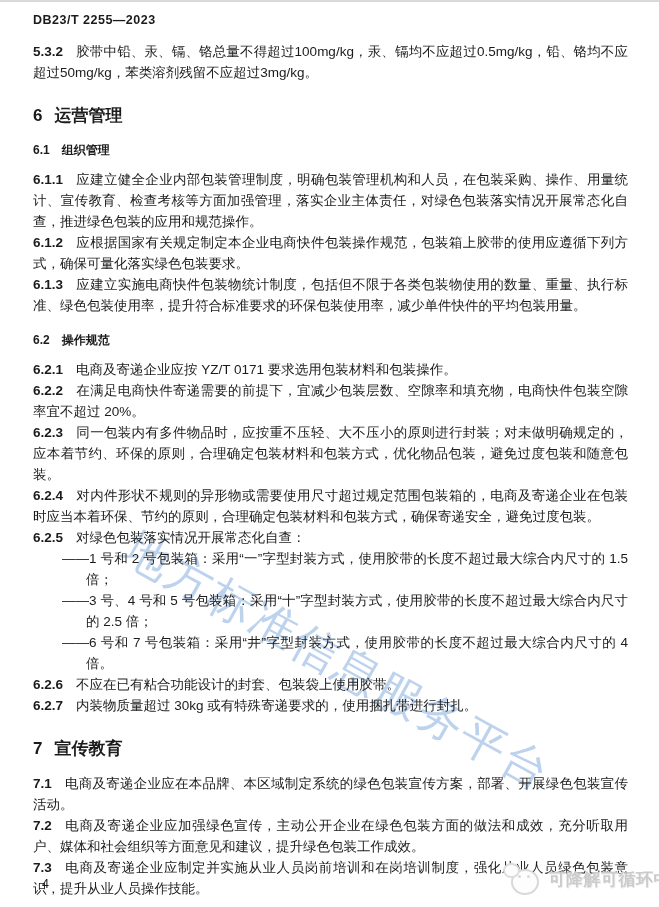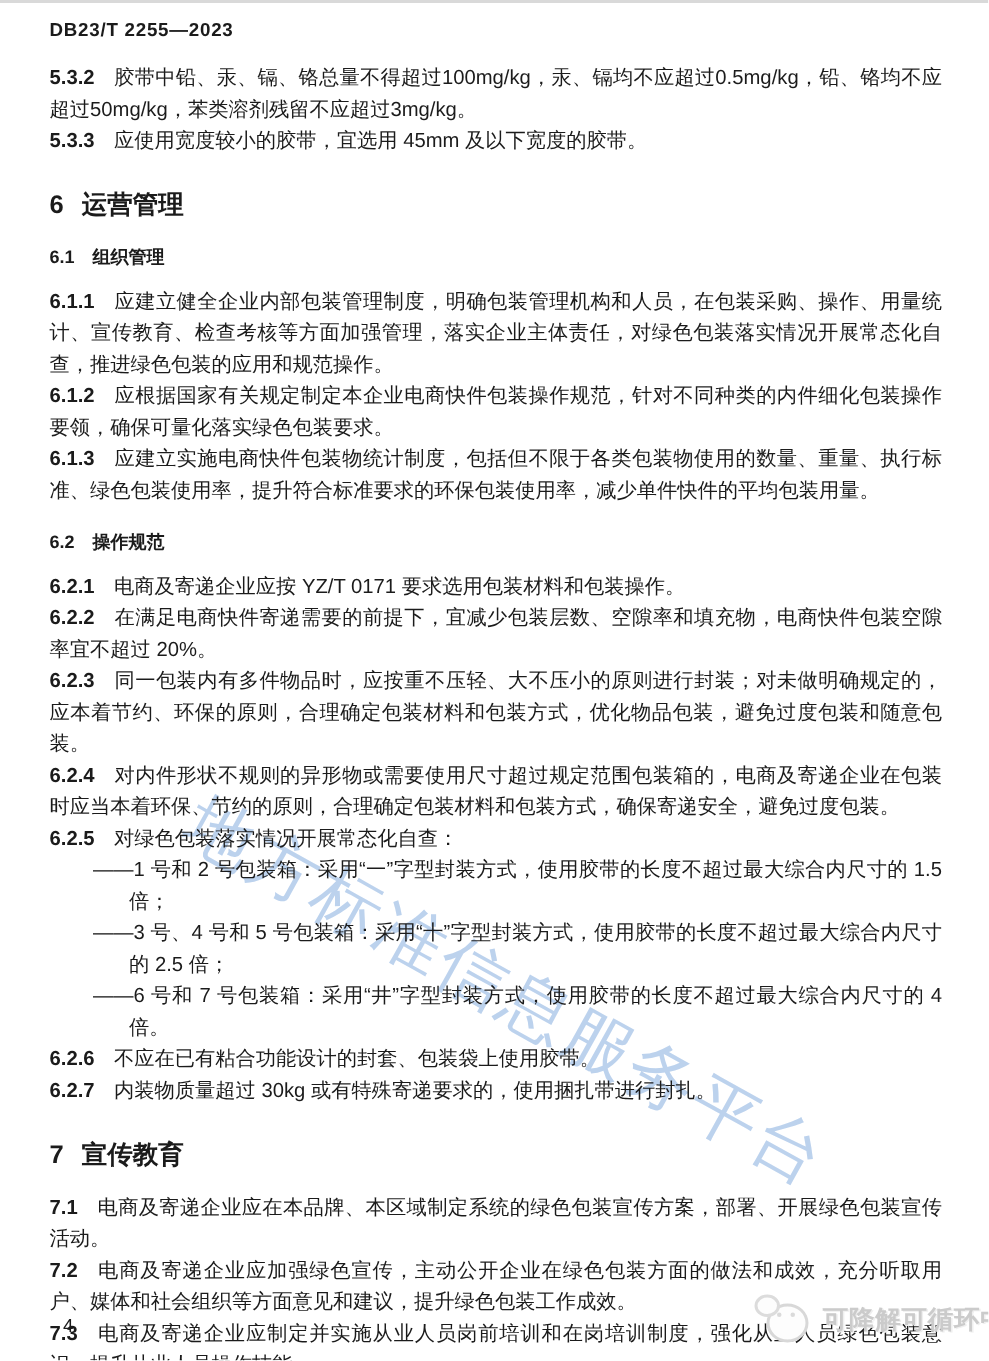--- a/index.html
+++ b/index.html
@@ -96,28 +96,27 @@
   <div class="scan-edge"></div>
 
   <div class="watermark" style="color:#7ba6dc;">地方标准信息服务平台</div>
 
   <div class="content">
     <div class="doc-code">DB23/T 2255—2023</div>
 
     <div class="body-text">
 
       <p class="clause first-clause"><span class="cnum">5.3.2</span><span>胶带中铅、汞、镉、铬总量不得超过100mg/kg，汞、镉均不应超过0.5mg/kg，铅、铬均不应超过50mg/kg，苯类溶剂残留不应超过3mg/kg。</span></p>
-      <p class="clause"><span class="cnum">5.3.3</span><span>应使用宽度较小的胶带，宜选用 45mm 及以下宽度的胶带。</span></p>
 
       <p class="h-chapter"><span class="cnum">6</span><span>运营管理</span></p>
 
       <p class="h-section"><span class="cnum">6.1</span><span>组织管理</span></p>
 
       <p class="clause"><span class="cnum">6.1.1</span><span>应建立健全企业内部包装管理制度，明确包装管理机构和人员，在包装采购、操作、用量统计、宣传教育、检查考核等方面加强管理，落实企业主体责任，对绿色包装落实情况开展常态化自查，推进绿色包装的应用和规范操作。</span></p>
-      <p class="clause"><span class="cnum">6.1.2</span><span>应根据国家有关规定制定本企业电商快件包装操作规范，针对不同种类的内件细化包装操作要领，确保可量化落实绿色包装要求。</span></p>
+      <p class="clause"><span class="cnum">6.1.2</span><span>应根据国家有关规定制定本企业电商快件包装操作规范，包装箱上胶带的使用应遵循下列方式，确保可量化落实绿色包装要求。</span></p>
       <p class="clause"><span class="cnum">6.1.3</span><span>应建立实施电商快件包装物统计制度，包括但不限于各类包装物使用的数量、重量、执行标准、绿色包装使用率，提升符合标准要求的环保包装使用率，减少单件快件的平均包装用量。</span></p>
 
       <p class="h-section"><span class="cnum">6.2</span><span>操作规范</span></p>
 
       <p class="clause"><span class="cnum">6.2.1</span><span>电商及寄递企业应按 YZ/T 0171 要求选用包装材料和包装操作。</span></p>
       <p class="clause"><span class="cnum">6.2.2</span><span>在满足电商快件寄递需要的前提下，宜减少包装层数、空隙率和填充物，电商快件包装空隙率宜不超过 20%。</span></p>
       <p class="clause"><span class="cnum">6.2.3</span><span>同一包装内有多件物品时，应按重不压轻、大不压小的原则进行封装；对未做明确规定的，应本着节约、环保的原则，合理确定包装材料和包装方式，优化物品包装，避免过度包装和随意包装。</span></p>
       <p class="clause"><span class="cnum">6.2.4</span><span>对内件形状不规则的异形物或需要使用尺寸超过规定范围包装箱的，电商及寄递企业在包装时应当本着环保、节约的原则，合理确定包装材料和包装方式，确保寄递安全，避免过度包装。</span></p>
       <p class="clause"><span class="cnum">6.2.5</span><span>对绿色包装落实情况开展常态化自查：</span></p>
 

